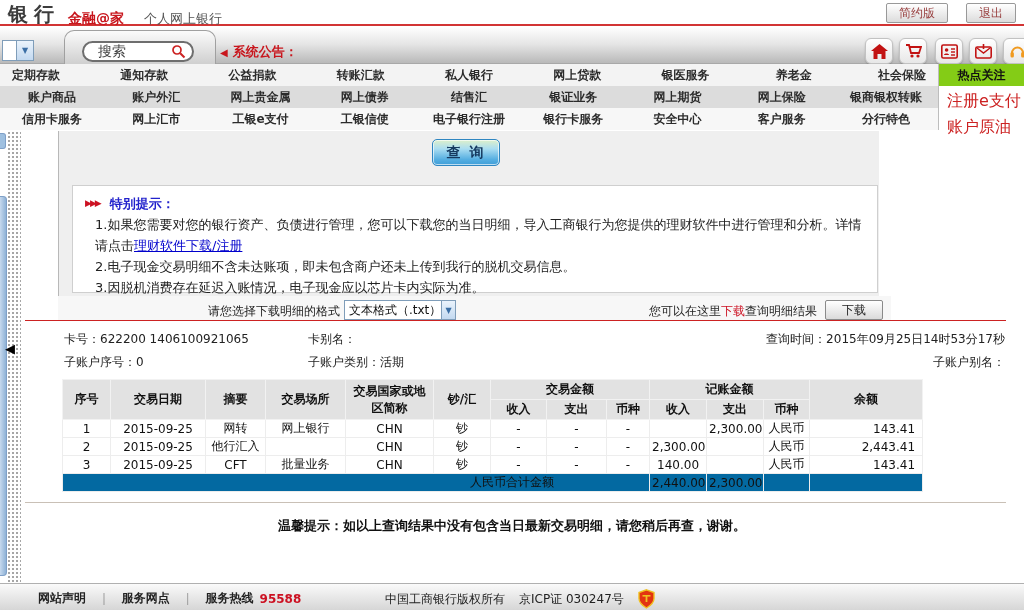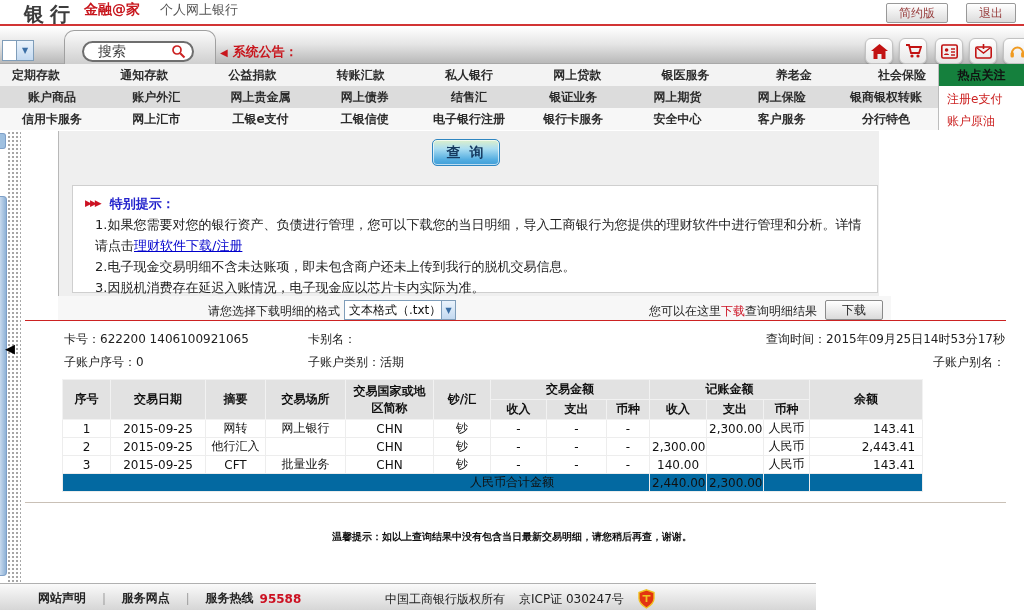--- a/index.html
+++ b/index.html
@@ -2,21 +2,21 @@
 <html><head>
 <meta charset="utf-8">
 <style>
   * { margin:0; padding:0; box-sizing:border-box; }
   html,body { background:#fff; }
   body { font-family:"DejaVu Sans","Liberation Sans",sans-serif; }
   #app { position:relative; width:1024px; height:610px; background:#fff; overflow:hidden; font-size:12px; color:#333; }
 
   
   .header { position:absolute; left:0; top:0; width:1024px; height:26px; background:#fff; border-bottom:2px solid #d23434; }
-  .logo-row { position:absolute; left:24px; top:1px; display:flex; align-items:flex-start; }
+  .logo-row { position:absolute; left:8px; top:1px; display:flex; align-items:flex-end; }
   .logo-bank { font-size:20px; font-weight:bold; color:#3c3c3c; letter-spacing:6px; }
   .logo-brand { font-size:14px; font-weight:bold; color:#c8161d; margin-left:8px; }
   .logo-sub { font-size:13px; color:#555; margin-left:20px; }
   .hdr-btn { position:absolute; top:3px; height:20px; padding:0 12px; line-height:18px; font-size:12px; color:#994040;
              background:linear-gradient(#ffffff,#dcdcdc); border:1px solid #999; border-radius:2px; cursor:pointer; }
   .hdr-btn.simple { right:76px; }
   .hdr-btn.logout { right:8px; }
 
   
   .toolbar { position:absolute; left:0; top:28px; width:1024px; height:36px;
@@ -40,22 +40,22 @@
   
   .nav { position:absolute; left:0; top:64px; width:1024px; height:66px; display:flex; }
   .nav-main { width:938px; }
   .nav-row { height:22px; display:grid; grid-template-columns:repeat(9,1fr); }
   .nav-row.r1 { background:#f3f3f3;gap:36px; }
   .nav-row.r2 { background:#dcdcdc; }
   .nav-row.r3 { background:#f7f7f7; }
   .nav-item { display:flex; align-items:center; justify-content:center; font-weight:bold; color:#2b2b2b; font-size:12px;
               cursor:pointer; white-space:nowrap; }
   .hot { width:86px; border-left:1px solid #bdbdbd; background:#fff; }
-  .hot-title { height:22px; background:#15803d; font-weight:bold; color:#111; text-align:center; line-height:22px; font-size:12px; }
-  .hot-item { color:#cc2222; font-size:12px; padding:5px 0 0 8px; cursor:pointer; white-space:nowrap; }
+  .hot-title { height:22px; background:#84cc16; font-weight:bold; color:#111; text-align:center; line-height:22px; font-size:12px; }
+  .hot-item { color:#cc2222; font-size:16px; padding:5px 0 0 8px; cursor:pointer; white-space:nowrap; }
 
   
   .dot-strip { position:absolute; left:7px; top:131px; width:14px; height:464px;
                background-image:radial-gradient(#a6a6a6 1px, transparent 1px); background-size:4px 4px; }
   .blue-tab { position:absolute; left:0; top:133px; width:6px; height:16px; background:#9fc0e0; border:1px solid #7fa0c8;
               border-left:none; border-radius:0 3px 3px 0; }
   .blue-strip { position:absolute; left:0; top:196px; width:7px; height:380px;
                 background:linear-gradient(90deg,#c6d9ee,#8fb2d6); border:1px solid #7fa0c8; border-left:none;
                 border-radius:0 4px 4px 0; cursor:pointer; }
   .collapse { position:absolute; left:5px; top:341px; font-size:13px; color:#000; cursor:pointer; }
@@ -95,24 +95,24 @@
   table.tx { position:absolute; left:62px; top:379px; width:860px; border-collapse:collapse; font-size:12px; color:#111;
              table-layout:fixed; }
   .tx th { background:#e2e2e2; border:1px solid #f2f2f2; font-weight:bold; padding:1px 2px; height:20px; font-size:12px; }
   .tx td { border:1px solid #ededed; height:18px; text-align:center; padding:0 2px; background:#fff;
            overflow:hidden; white-space:nowrap; }
   .tx td.num { text-align:right; padding-right:7px; }
   .tx tr.total td { background:#0369a1; }
   .tx td.total-label { text-align:right; padding-right:95px; }
 
   .bottom-line { position:absolute; left:25px; top:502px; width:981px; height:0; border-top:1px solid #c9c0b6; }
-  .notice { position:absolute; left:0; top:530px; width:1024px; text-align:center; font-weight:bold; font-size:10px; color:#111; }
-
-  
-  .footer { position:absolute; left:0; top:583px; width:816px; height:27px; border-top:1px solid #b0b0b0;
+  .notice { position:absolute; left:0; top:517px; width:1024px; text-align:center; font-weight:bold; font-size:13px; color:#111; }
+
+  
+  .footer { position:absolute; left:0; top:583px; width:1024px; height:27px; border-top:1px solid #b0b0b0;
             background:linear-gradient(#fafafa,#d6d6d6); font-size:12px; color:#222; }
   .f-left { position:absolute; left:38px; top:6px; display:flex; align-items:center; font-weight:bold; }
   .f-sep { color:#888; margin:0 12px; font-weight:normal; }
   .f-link { cursor:pointer; }
   .f-hot { color:#cc1122; margin-left:6px; }
   .f-center { position:absolute; left:385px; top:5px; display:flex; align-items:center; gap:14px; }
 </style>
 </head>
 <body>
 

